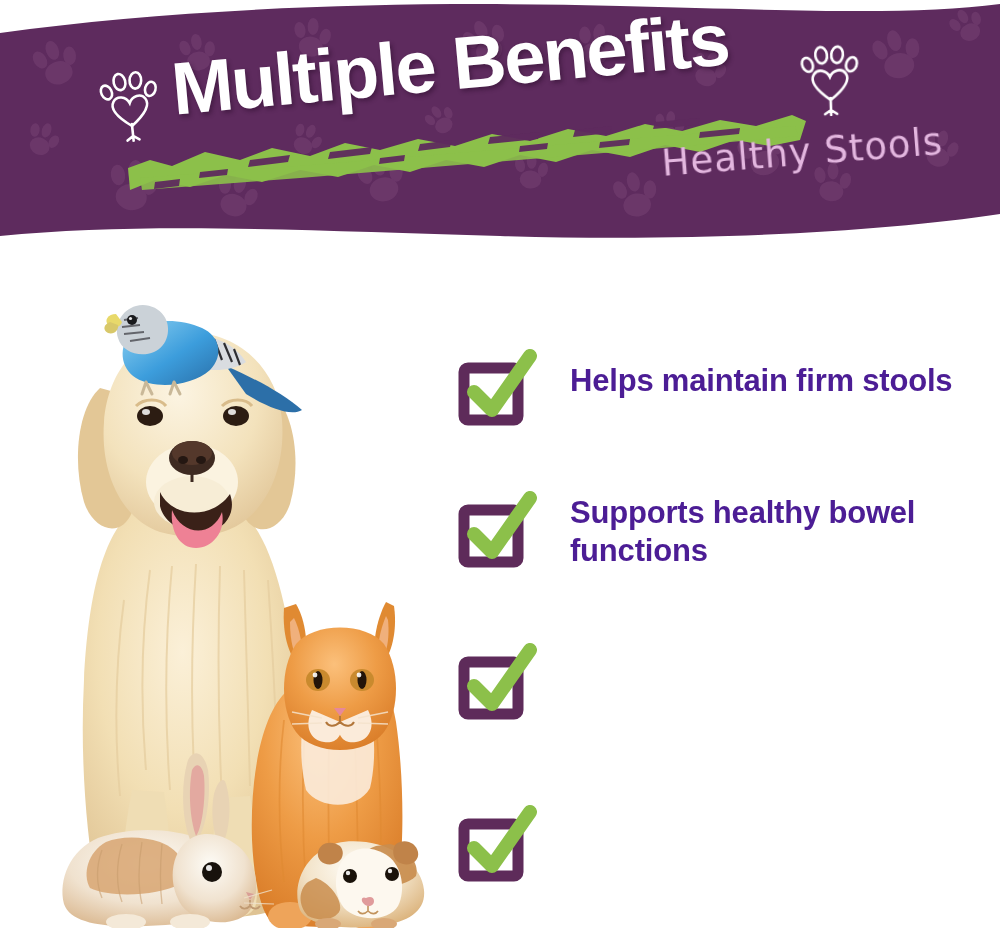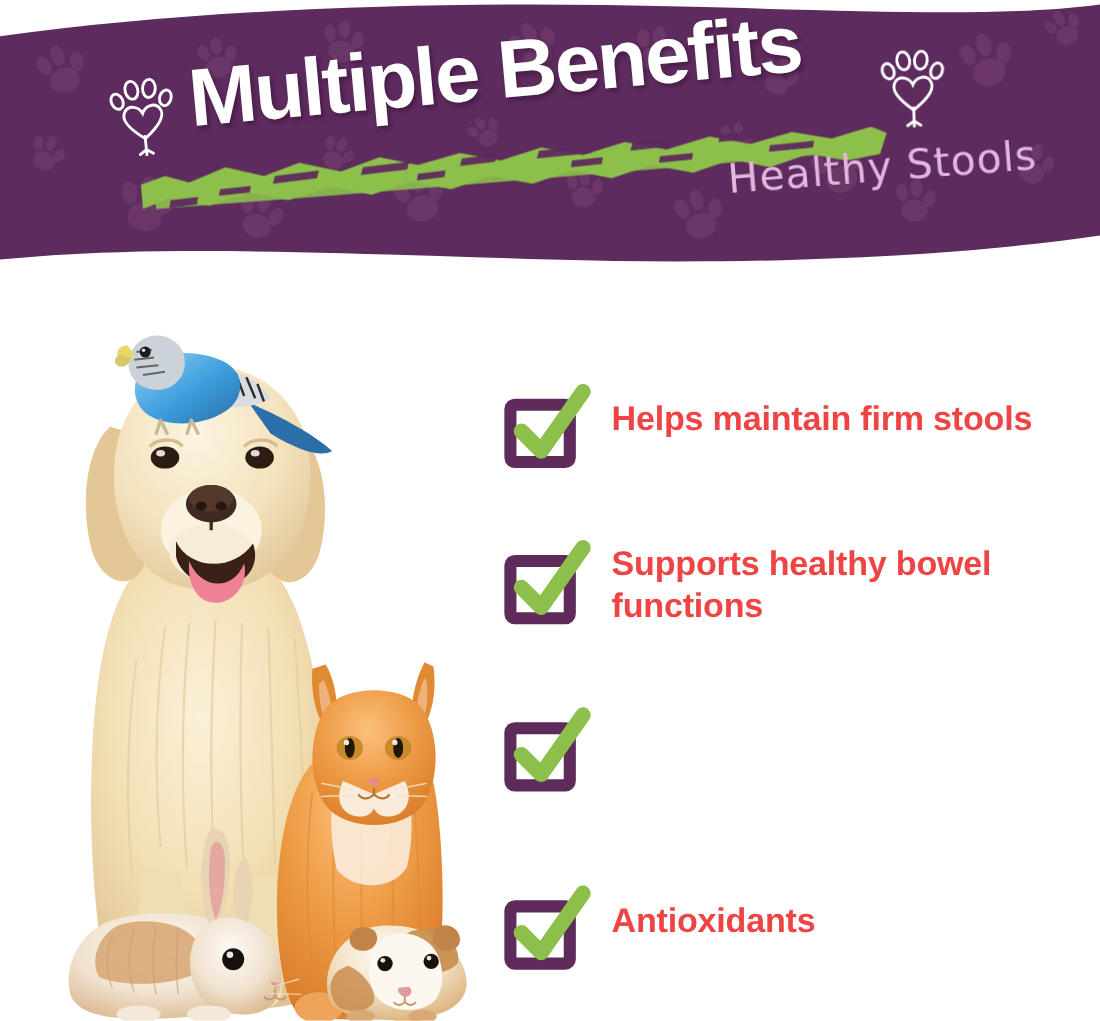--- a/index.html
+++ b/index.html
@@ -67,26 +67,26 @@
     align-items:flex-start;
   }
   .benefit-row[data-row="0"] { top:0px;   }
   .benefit-row[data-row="1"] { top:142px; }
   .benefit-row[data-row="2"] { top:294px; }
   .benefit-row[data-row="3"] { top:456px; }
 
   .checkbox-icon { width:88px; height:82px; flex:0 0 88px; }
 
   .benefit-text {
-    margin-left:18px;
+    margin-left:32px;
     font-family:"Liberation Sans", sans-serif;
     font-weight:bold;
     font-size:31px;
     line-height:1.22;
-    color:#ef4444;
+    color:#4c1d95;
     max-width:440px;
     padding-top:14px;
     letter-spacing:-0.2px;
   }
   .benefit-row[data-row="1"] .benefit-text,
   .benefit-row[data-row="2"] .benefit-text { padding-top:4px; }
 
   
   #animals {
     position:absolute;
@@ -482,16 +482,15 @@
       <path fill="none" stroke="#5E2B5A" stroke-width="11" stroke-linejoin="round" d="M14,24 L14,68 a4,4 0 0 0 4,4 L64,72 a4,4 0 0 0 4,-4 L68,24 a4,4 0 0 0 -4,-4 L18,20 a4,4 0 0 0 -4,4 Z"></path>
       <path fill="none" stroke="#8CC04A" stroke-width="14" stroke-linecap="round" stroke-linejoin="round" d="M24,44 L42,62 L80,8"></path>
     </svg>
   </div>
 
   <div class="benefit-row" data-row="3">
     <svg class="checkbox-icon" viewBox="0 0 88 82" xmlns="http://www.w3.org/2000/svg">
       <path fill="none" stroke="#5E2B5A" stroke-width="11" stroke-linejoin="round" d="M14,24 L14,68 a4,4 0 0 0 4,4 L64,72 a4,4 0 0 0 4,-4 L68,24 a4,4 0 0 0 -4,-4 L18,20 a4,4 0 0 0 -4,4 Z"></path>
       <path fill="none" stroke="#8CC04A" stroke-width="14" stroke-linecap="round" stroke-linejoin="round" d="M24,44 L42,62 L80,8"></path>
     </svg>
-    <div class="benefit-text">Antioxidants</div>
   </div>
 
 </div>
 
 </body></html>

